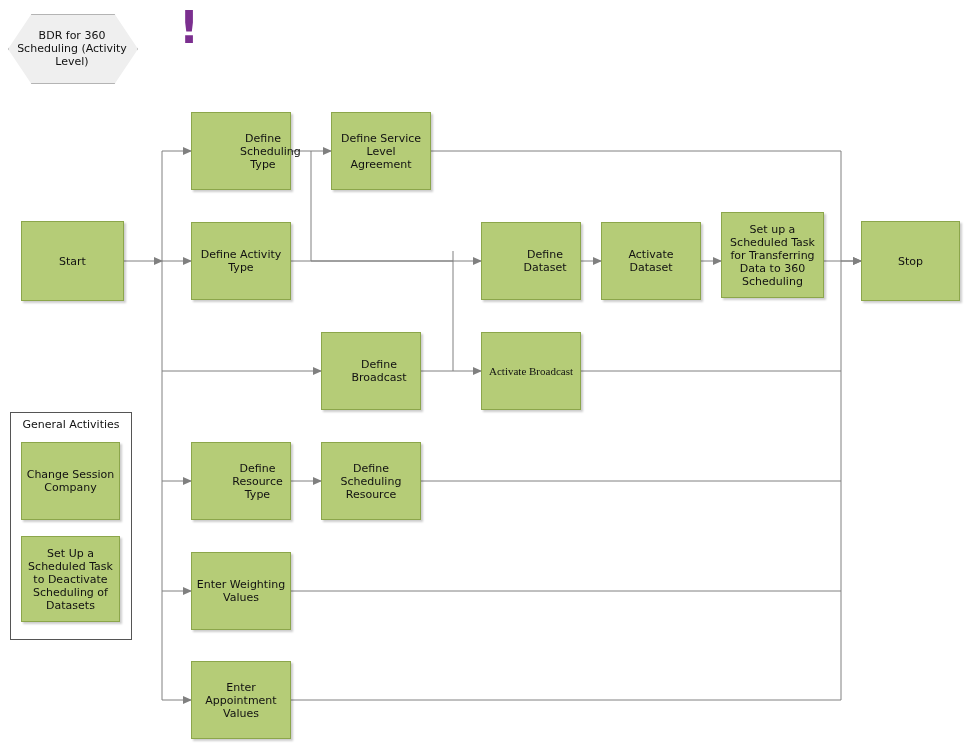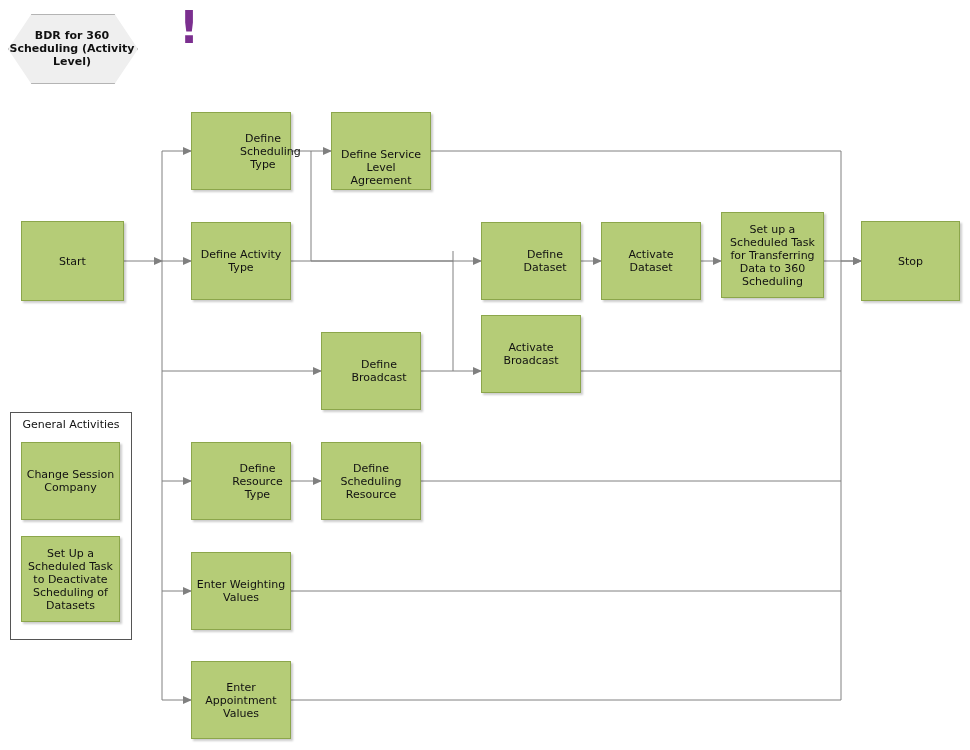--- a/index.html
+++ b/index.html
@@ -150,39 +150,39 @@
       <path d="M421,481 L841,481"></path>
 
       <path d="M291,591 L841,591"></path>
 
       <path d="M291,700 L841,700"></path>
 
       <path d="M162,481 L162,481"></path>
     </g>
   </svg>
 
-  <div class="hexagon" style="left:8px; top:14px; width:128px; height:68px;font-weight:bold;">
+  <div class="hexagon" style="left:8px; top:14px; width:128px; height:68px;">
     <div class="hex-shape"></div>
     <span>BDR for 360 Scheduling (Activity Level)</span>
   </div>
 
   <div class="bang" style="left:179px; top:6px; font-size:44px;">!</div>
 
   <div class="group-box" style="left:10px; top:412px; width:122px; height:228px;"></div>
   <div class="group-title" style="left:10px; top:418px; width:122px;">General Activities</div>
 
   <div class="node" style="left:21px; top:221px; width:103px; height:80px;">
     <span>Start</span>
   </div>
 
   <div class="node" style="left:191px; top:112px; width:100px; height:78px;padding-left:48px;">
     <span>Define Scheduling Type</span>
   </div>
 
-  <div class="node" style="left:331px; top:112px; width:100px; height:78px;align-items:flex-end;">
+  <div class="node" style="left:331px; top:112px; width:100px; height:78px;">
     <span>Define Service Level Agreement</span>
   </div>
 
   <div class="node" style="left:191px; top:222px; width:100px; height:78px;">
     <span>Define Activity Type</span>
   </div>
 
   <div class="node" style="left:481px; top:222px; width:100px; height:78px;padding-left:32px;">
     <span>Define Dataset</span>
   </div>
@@ -196,21 +196,21 @@
   </div>
 
   <div class="node" style="left:861px; top:221px; width:99px; height:80px;">
     <span>Stop</span>
   </div>
 
   <div class="node" style="left:321px; top:332px; width:100px; height:78px;padding-left:20px;">
     <span>Define Broadcast</span>
   </div>
 
-  <div class="node" style="left:481px; top:315px; width:100px; height:78px;">
+  <div class="node" style="left:481px; top:332px; width:100px; height:78px;font-family:Liberation Serif, serif;">
     <span>Activate Broadcast</span>
   </div>
 
   <div class="node" style="left:191px; top:442px; width:100px; height:78px;padding-left:37px;">
     <span>Define Resource Type</span>
   </div>
 
   <div class="node" style="left:321px; top:442px; width:100px; height:78px;">
     <span>Define Scheduling Resource</span>
   </div>

